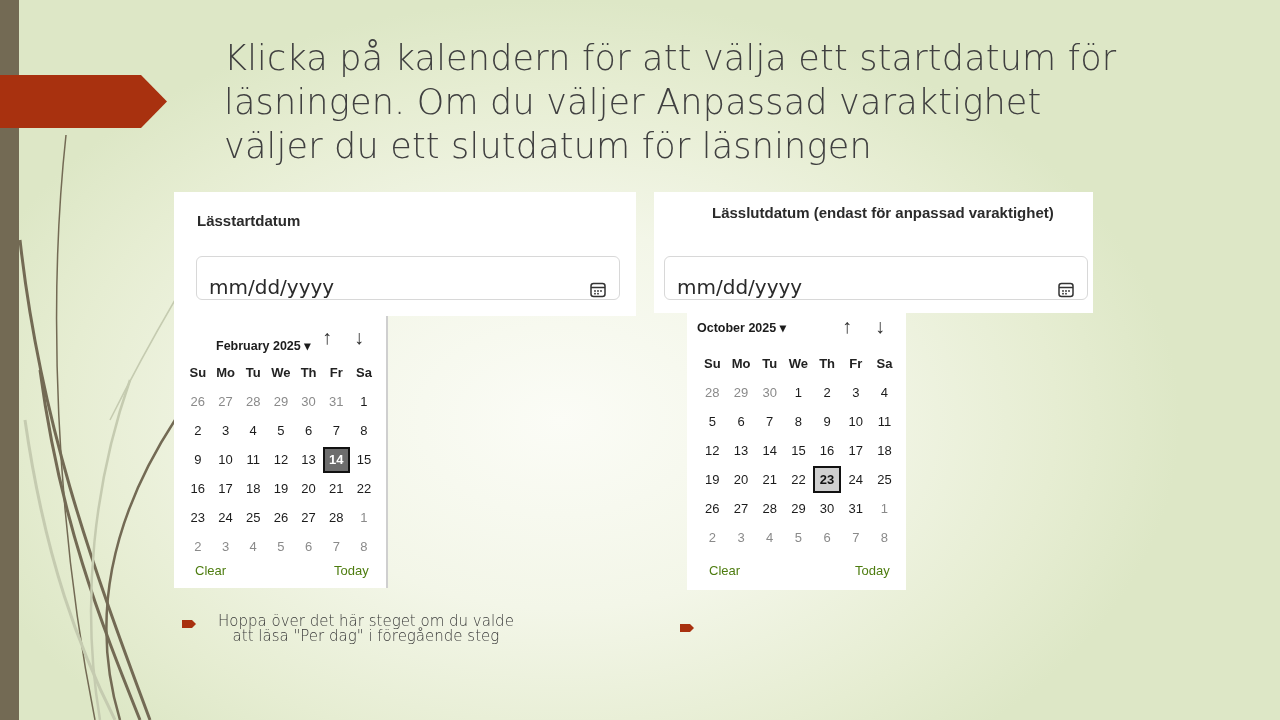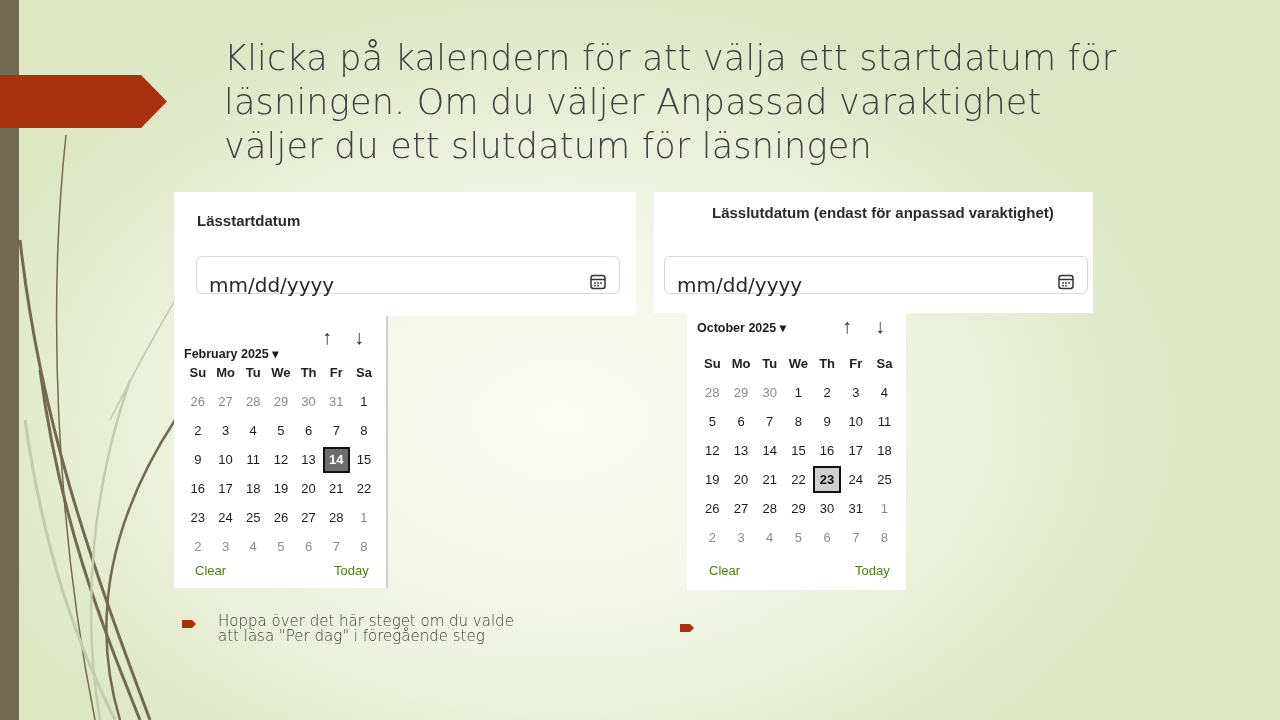--- a/index.html
+++ b/index.html
@@ -16,39 +16,39 @@
     position: absolute; left: 224px; top: 36px; width: 960px;
     font-family: "DejaVu Sans", sans-serif; font-size: 35px; line-height: 44px;
     color: #404040; font-weight: 300; letter-spacing: 0.2px;
   }
   .panel { position: absolute; background: #ffffff; }
   .field-label {
     position: absolute; font-family: Liberation Sans, sans-serif; font-weight: bold;
     font-size: 15px; color: #2b2b2b;
   }
   .date-input {
-    position: absolute; height: 38px; border: 1.5px solid #d8d8d8; border-radius: 6px;
-    background: #fff; display: flex; align-items: flex-start; justify-content: space-between;
-    padding: 16px 12px;
+    position: absolute; height: 44px; border: 1.5px solid #d8d8d8; border-radius: 6px;
+    background: #fff; display: flex; align-items: flex-end; justify-content: space-between;
+    padding: 0 12px;
   }
   .date-input .ph { font-size: 20px; color: #2a2a2a; font-family: "DejaVu Sans", sans-serif; }
   .cal-icon { width: 18px; height: 18px; }
   .cal {
     position: absolute; background: #fff; font-family: "Liberation Sans", sans-serif;
   }
   .cal .head { position: absolute; left: 10px; top: 12px; font-weight: bold; font-size: 12.5px; color: #1c1c1c; }
   .cal .nav { position: absolute; top: 6px; font-size: 20px; color: #333; }
   .grid { position: absolute; left: 12px; display: grid; grid-template-columns: repeat(7, 27.7px); }
   .grid .cell { height: 29px; display: flex; align-items: center; justify-content: center; font-size: 13px; color: #1c1c1c; }
   .grid .dow { font-weight: bold; color: #222; }
   .grid .muted { color: #8a8a8a; }
   .grid .sel-dark span { display: inline-block; width: 27px; height: 26px; line-height: 22px; text-align: center; background: #6d6d6d; color: #fff; border: 2px solid #111; font-weight: bold; }
   .grid .sel-light span { display: inline-block; width: 28px; height: 27px; line-height: 23px; text-align: center; background: #cfcfcf; color: #111; border: 2px solid #111; font-weight: bold; }
   .cal .clear, .cal .today { position: absolute; font-size: 13px; color: #4d7c0f; }
-  .bullet { position: absolute; display: flex; align-items: flex-start; }
+  .bullet { position: absolute; display: flex; align-items: flex-start; text-align: center; }
   .bullet .mark { width: 14px; height: 8px; margin-top: 6px; margin-right: 22px; }
   .bullet .txt { font-family: "DejaVu Sans", sans-serif; color: #3a3a3a; font-weight: 300; }
 </style>
 </head>
 <body>
 
 <div class="left-bar"></div>
 
 <svg class="curves" viewBox="0 0 260 720">
   <path d="M66 135 C 48 300, 55 520, 95 720" stroke="#736a54" stroke-width="1.5" fill="none"></path>
@@ -94,21 +94,21 @@
     <line x1="2" y1="6.5" x2="16" y2="6.5" stroke="#333" stroke-width="1.5"></line>
     <circle cx="6" cy="10" r="0.9" fill="#333"></circle>
       <circle cx="9" cy="10" r="0.9" fill="#333"></circle>
       <circle cx="12" cy="10" r="0.9" fill="#333"></circle>
     <circle cx="6" cy="12.7" r="0.9" fill="#333"></circle>
       <circle cx="9" cy="12.7" r="0.9" fill="#333"></circle>
   </svg>
 </div>
 
 <div class="cal" style="left:174px;top:316px;width:214px;height:272px;border-right:2px solid #cfcfcf;">
-  <div class="head" style="top:30px;">February 2025 ▾</div>
+  <div class="head" style="top:22px;margin-left:32px;">February 2025 ▾</div>
   <div class="nav" style="left:148px;top:10px;">↑</div>
   <div class="nav" style="left:180px;top:10px;">↓</div>
   <div class="grid" id="grid-start" style="left:10px;top:42px;">
       <div class="cell dow">Su</div>
       <div class="cell dow">Mo</div>
       <div class="cell dow">Tu</div>
       <div class="cell dow">We</div>
       <div class="cell dow">Th</div>
       <div class="cell dow">Fr</div>
       <div class="cell dow">Sa</div>

